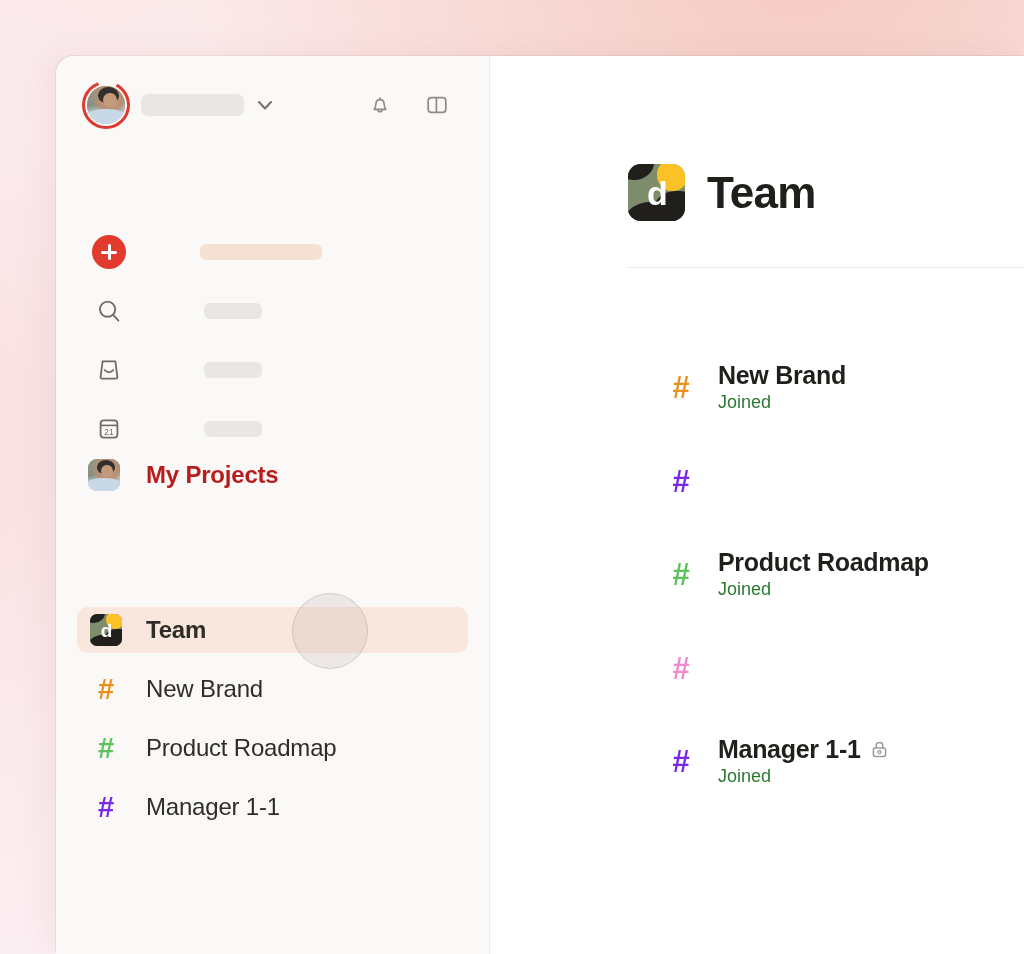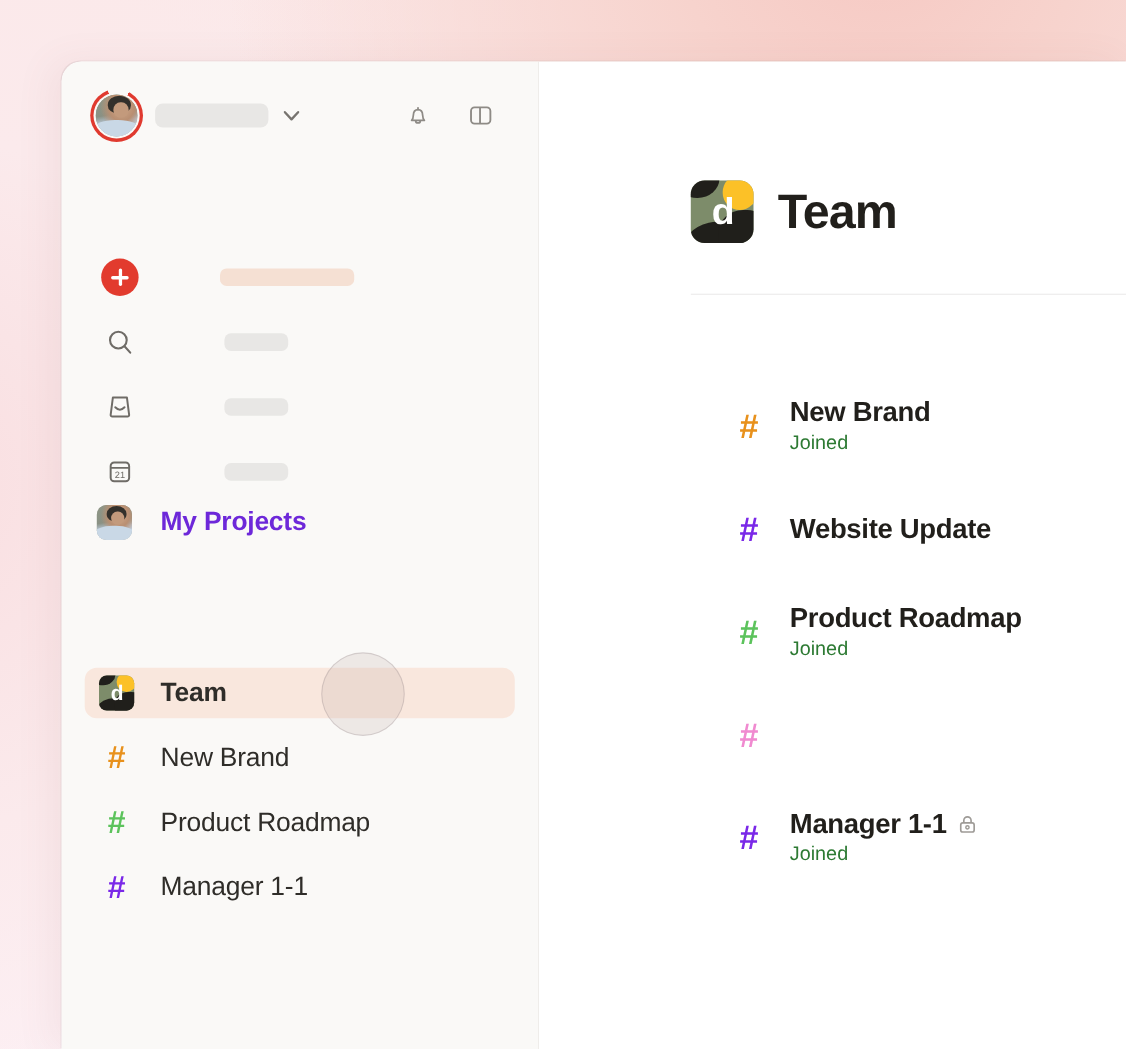--- a/index.html
+++ b/index.html
@@ -181,21 +181,21 @@
     overflow: hidden;
     background: #9aa294;
   }
   .proj-label {
     position: absolute;
     left: 90px; top: 0;
     height: 46px;
     display: flex; align-items: center;
     font-size: 24px;
     font-weight: bold;
-    color: #6d28d9;
+    color: #b91c1c;
     letter-spacing: -0.2px;
   }
 
   
   .nav-item {
     position: absolute;
     left: 0;
     width: 433px;
     height: 46px;
     display: flex;
@@ -514,25 +514,20 @@
           <div class="ch-name">
             <span>New Brand</span>
           </div>
           <div class="ch-status">Joined</div>
         </div>
       </div>
 
       <div class="ch-row" style="top:381px">
         <div class="ch-ico">
           <span class="hash" style="color:#7a28e8;font-size:31px">#</span>
-        </div>
-        <div class="ch-body">
-          <div class="ch-name">
-            <span>Website Update</span>
-          </div>
         </div>
       </div>
 
       <div class="ch-row" style="top:474px">
         <div class="ch-ico">
           <span class="hash" style="color:#5cc35c;font-size:31px">#</span>
         </div>
         <div class="ch-body">
           <div class="ch-name">
             <span>Product Roadmap</span>

